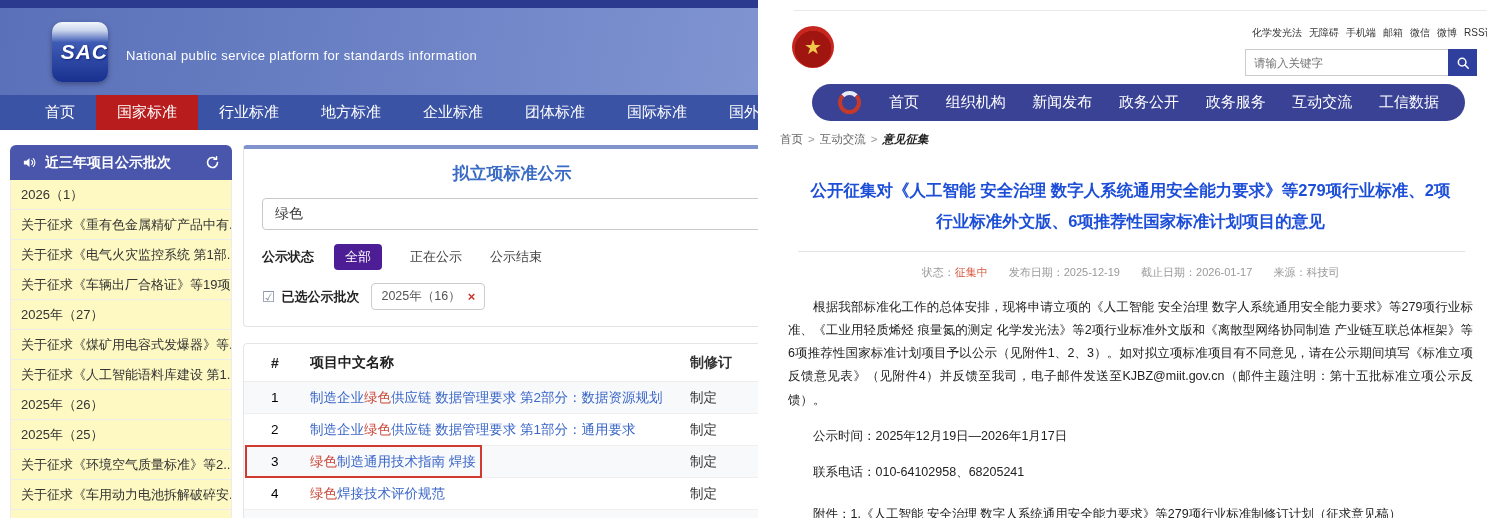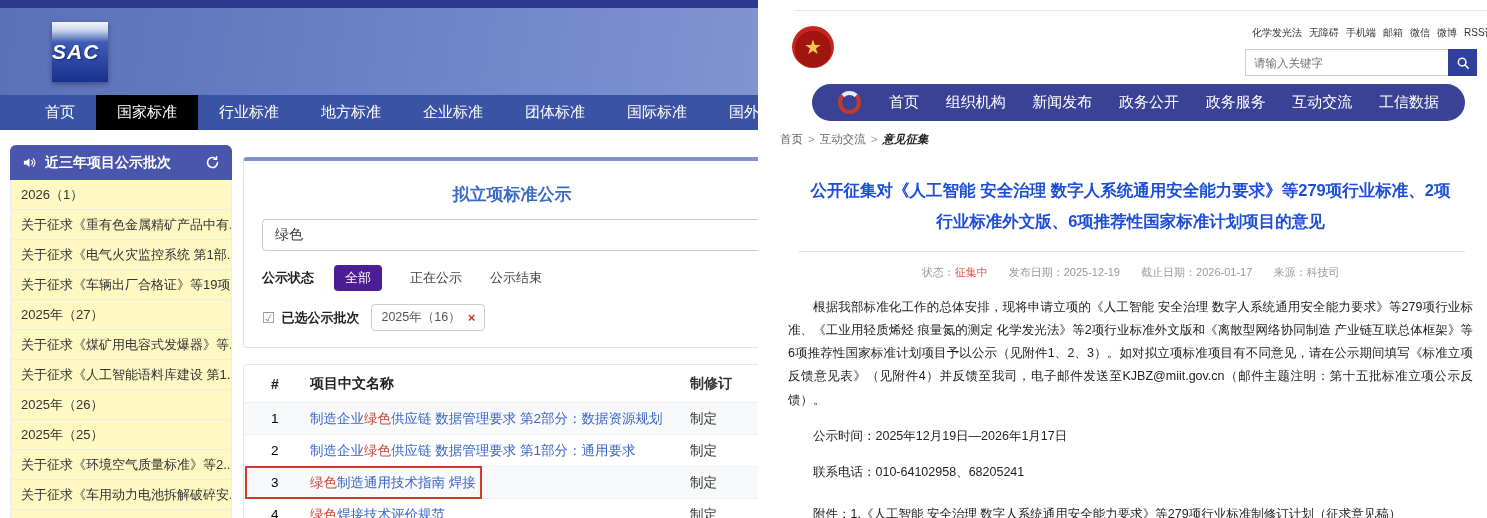--- a/index.html
+++ b/index.html
@@ -4,43 +4,43 @@
 <style>
   * { margin:0; padding:0; box-sizing:border-box; }
   html,body { width:1487px; height:518px; overflow:hidden; background:#fff;
     font-family:"Liberation Sans","DejaVu Sans",sans-serif; }
   body { display:flex; }
 
   
   .left-page { width:758px; height:518px; position:relative; overflow:hidden; background:#fff; flex-shrink:0; }
   .l-topstrip { height:8px; background:#2b3a8e; }
   .l-header { height:87px; background:linear-gradient(100deg,#5a70b8 0%,#6a80c4 45%,#8094d1 100%); display:flex; align-items:center; padding-left:52px; }
-  .sac-logo { width:56px; height:60px; border-radius:0; flex-shrink:0;
+  .sac-logo { width:56px; height:60px; border-radius:10px; flex-shrink:0;
     background:linear-gradient(180deg,#f4f7fc 0%,#c9d4ec 14%,#3f5cb5 34%,#18308f 100%);
-    box-shadow:0 2px 5px rgba(0,0,20,.35); display:flex; align-items:center; justify-content:flex-start; }
+    box-shadow:0 2px 5px rgba(0,0,20,.35); display:flex; align-items:center; justify-content:flex-end; }
   .sac-logo span { color:#fff; font-weight:bold; font-style:italic; font-size:21px; letter-spacing:1px; text-shadow:1px 1px 2px #12257a; }
   .l-title-block { margin-left:18px; color:#fff; }
   .l-title { font-size:29px; font-weight:bold; letter-spacing:7px; text-shadow:1px 1px 2px rgba(20,30,90,.35); }
   .l-subtitle { font-size:13px; margin-top:7px; letter-spacing:.4px; }
   .l-nav { height:35px; background:#3a53a4; display:flex; padding-left:24px; }
   .l-nav-item { color:#fff; font-size:15px; display:flex; align-items:center; padding:0 21px; white-space:nowrap; cursor:pointer; }
-  .l-nav-item.active { background:#000000; }
+  .l-nav-item.active { background:#b91c1c; }
 
   .l-body { display:flex; padding:15px 0 0 10px; }
   .sidebar { width:222px; flex-shrink:0; }
   .sidebar-header { background:#4a56ab; color:#fff; height:35px; border-radius:6px 6px 0 0;
     display:flex; align-items:center; padding:0 12px; font-size:14px; font-weight:bold; }
   .sidebar-header svg { flex-shrink:0; }
   .sidebar-header .sh-title { margin-left:8px; }
   .sidebar-header .refresh { margin-left:auto; cursor:pointer; }
   .sidebar-item { height:30px; line-height:29px; font-size:13px; color:#333; background:#fef9c3;
     border:1px solid #ececec; border-top:none; padding:0 10px; white-space:nowrap; overflow:hidden; cursor:pointer; }
 
   .l-main { margin-left:11px; width:515px; }
-  .main-card { width:560px; background:#fff; border:1px solid #e3e3e3; border-top:4px solid #8093cd; border-radius:4px; padding:22px 0 16px 18px;margin-top:12px; }
+  .main-card { width:560px; background:#fff; border:1px solid #e3e3e3; border-top:4px solid #8093cd; border-radius:4px; padding:13px 0 16px 18px; }
   .main-title { width:500px; text-align:center; color:#3a6bc5; font-size:17px; font-weight:bold; }
   .main-search { display:block; margin-top:13px; width:538px; height:32px; border:1px solid #c9c9c9; border-radius:4px; font-size:14px; color:#333; padding:0 12px; outline:none; font-family:inherit; }
   .filter-row { margin-top:14px; display:flex; align-items:center; font-size:13px; }
   .filter-label { font-weight:bold; color:#222; }
   .badge-all { background:#4c1d95; color:#fff; padding:4px 11px; border-radius:4px; margin-left:20px; cursor:pointer; }
   .filter-opt { color:#444; margin-left:28px; cursor:pointer; }
   .batch-row { margin-top:13px; display:flex; align-items:center; font-size:13px; color:#222; }
   .check-icon { color:#8b94a8; font-size:15px; margin-right:6px; }
   .batch-label { font-weight:bold; }
   .batch-tag { margin-left:12px; border:1px solid #ccc; border-radius:4px; padding:4px 9px; color:#555; font-size:12.5px; display:flex; align-items:center; gap:7px; }
@@ -102,20 +102,21 @@
 </head>
 <body>
 
 <div class="left-page">
   <div class="l-topstrip"></div>
   <div class="l-header">
     <div class="sac-logo">
         <span>SAC</span>
       </div>
     <div class="l-title-block">
+      <div class="l-subtitle">National public service platform  for standards information</div>
     </div>
   </div>
   <div class="l-nav">
     <span class="l-nav-item">首页</span>
     <span class="l-nav-item active">国家标准</span>
     <span class="l-nav-item">行业标准</span>
     <span class="l-nav-item">地方标准</span>
     <span class="l-nav-item">企业标准</span>
     <span class="l-nav-item">团体标准</span>
     <span class="l-nav-item">国际标准</span>

